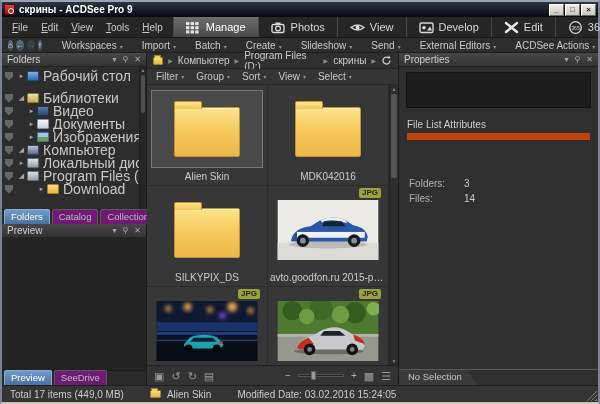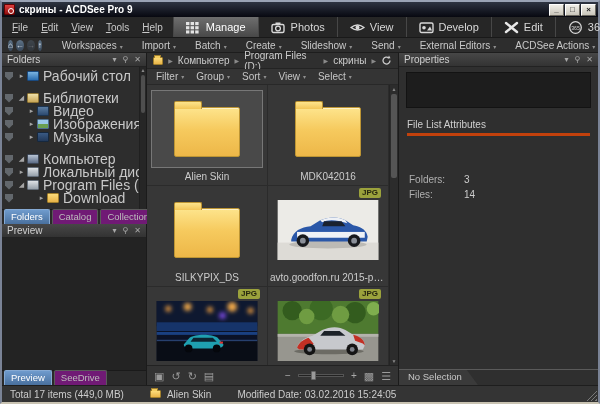--- a/index.html
+++ b/index.html
@@ -137,21 +137,21 @@
   .gt-icon { font-size:11px; line-height:12px; }
   .grid-toolbar .sp { flex:1; }
   .zoom-minus,.zoom-plus { font-size:10px; color:#aaa; }
   .zoom-track { width:46px; height:3px; background:#222; border:1px solid #555; position:relative; }
   .zoom-handle { position:absolute; left:12px; top:-4px; width:5px; height:9px; background:#9a9a9a;
     border:1px solid #666; border-radius:1px; }
 
   
   .prop-box { margin:5px 7px 7px; height:36px; background:#1d1d1d; border:1px solid #131313; }
   .section-title { margin:4px 8px 0; color:#cfcfcf; font-size:10px; padding-bottom:3px;
-    border-bottom:3px solid #c2410c; }
+    border-bottom:7px solid #c2410c; }
   .attrs { padding:4px 0 0;margin-top:32px; }
   .attr-row { display:flex; padding:2px 10px; font-size:10px; }
   .attr-label { width:55px; color:#b0b0b0; }
   .attr-value { color:#cccccc; }
   .right .sp { flex:1; }
   .tabstrip-line { height:1px; background:#5a5a5a; }
   .no-sel-tab { height:15px; align-self:flex-start; padding:1px 16px 0 9px; color:#c8c8c8;
     font-size:9.5px; background:#3a3a3a;
     clip-path:polygon(0 0, calc(100% - 11px) 0, 100% 100%, 0 100%); }
 
@@ -302,29 +302,29 @@
             <span class="shield"></span>
             <span style="width: 10px;"></span>
             <span class="expander">▸</span>
             <span class="tree-icon icon-videos-icon"></span>
             <span class="tree-label">Видео</span>
           </div>
           <div class="tree-row">
             <span class="shield"></span>
             <span style="width: 10px;"></span>
             <span class="expander">▸</span>
+            <span class="tree-icon icon-documents-icon"></span>
+            <span class="tree-label">Документы</span>
+          </div>
+          <div class="tree-row">
+            <span class="shield"></span>
+            <span style="width: 10px;"></span>
+            <span class="expander">▸</span>
             <span class="tree-icon icon-pictures-icon"></span>
             <span class="tree-label">Изображения</span>
-          </div>
-          <div class="tree-row gap">
-            <span class="shield"></span>
-            <span style="width: 10px;"></span>
-            <span class="expander">▸</span>
-            <span class="tree-icon icon-music-icon"></span>
-            <span class="tree-label">Музыка</span>
           </div>
           <div class="tree-row">
             <span class="shield"></span>
             <span style="width: 0px;"></span>
             <span class="expander">◢</span>
             <span class="tree-icon icon-computer-icon"></span>
             <span class="tree-label">Компьютер</span>
           </div>
           <div class="tree-row">
             <span class="shield"></span>

